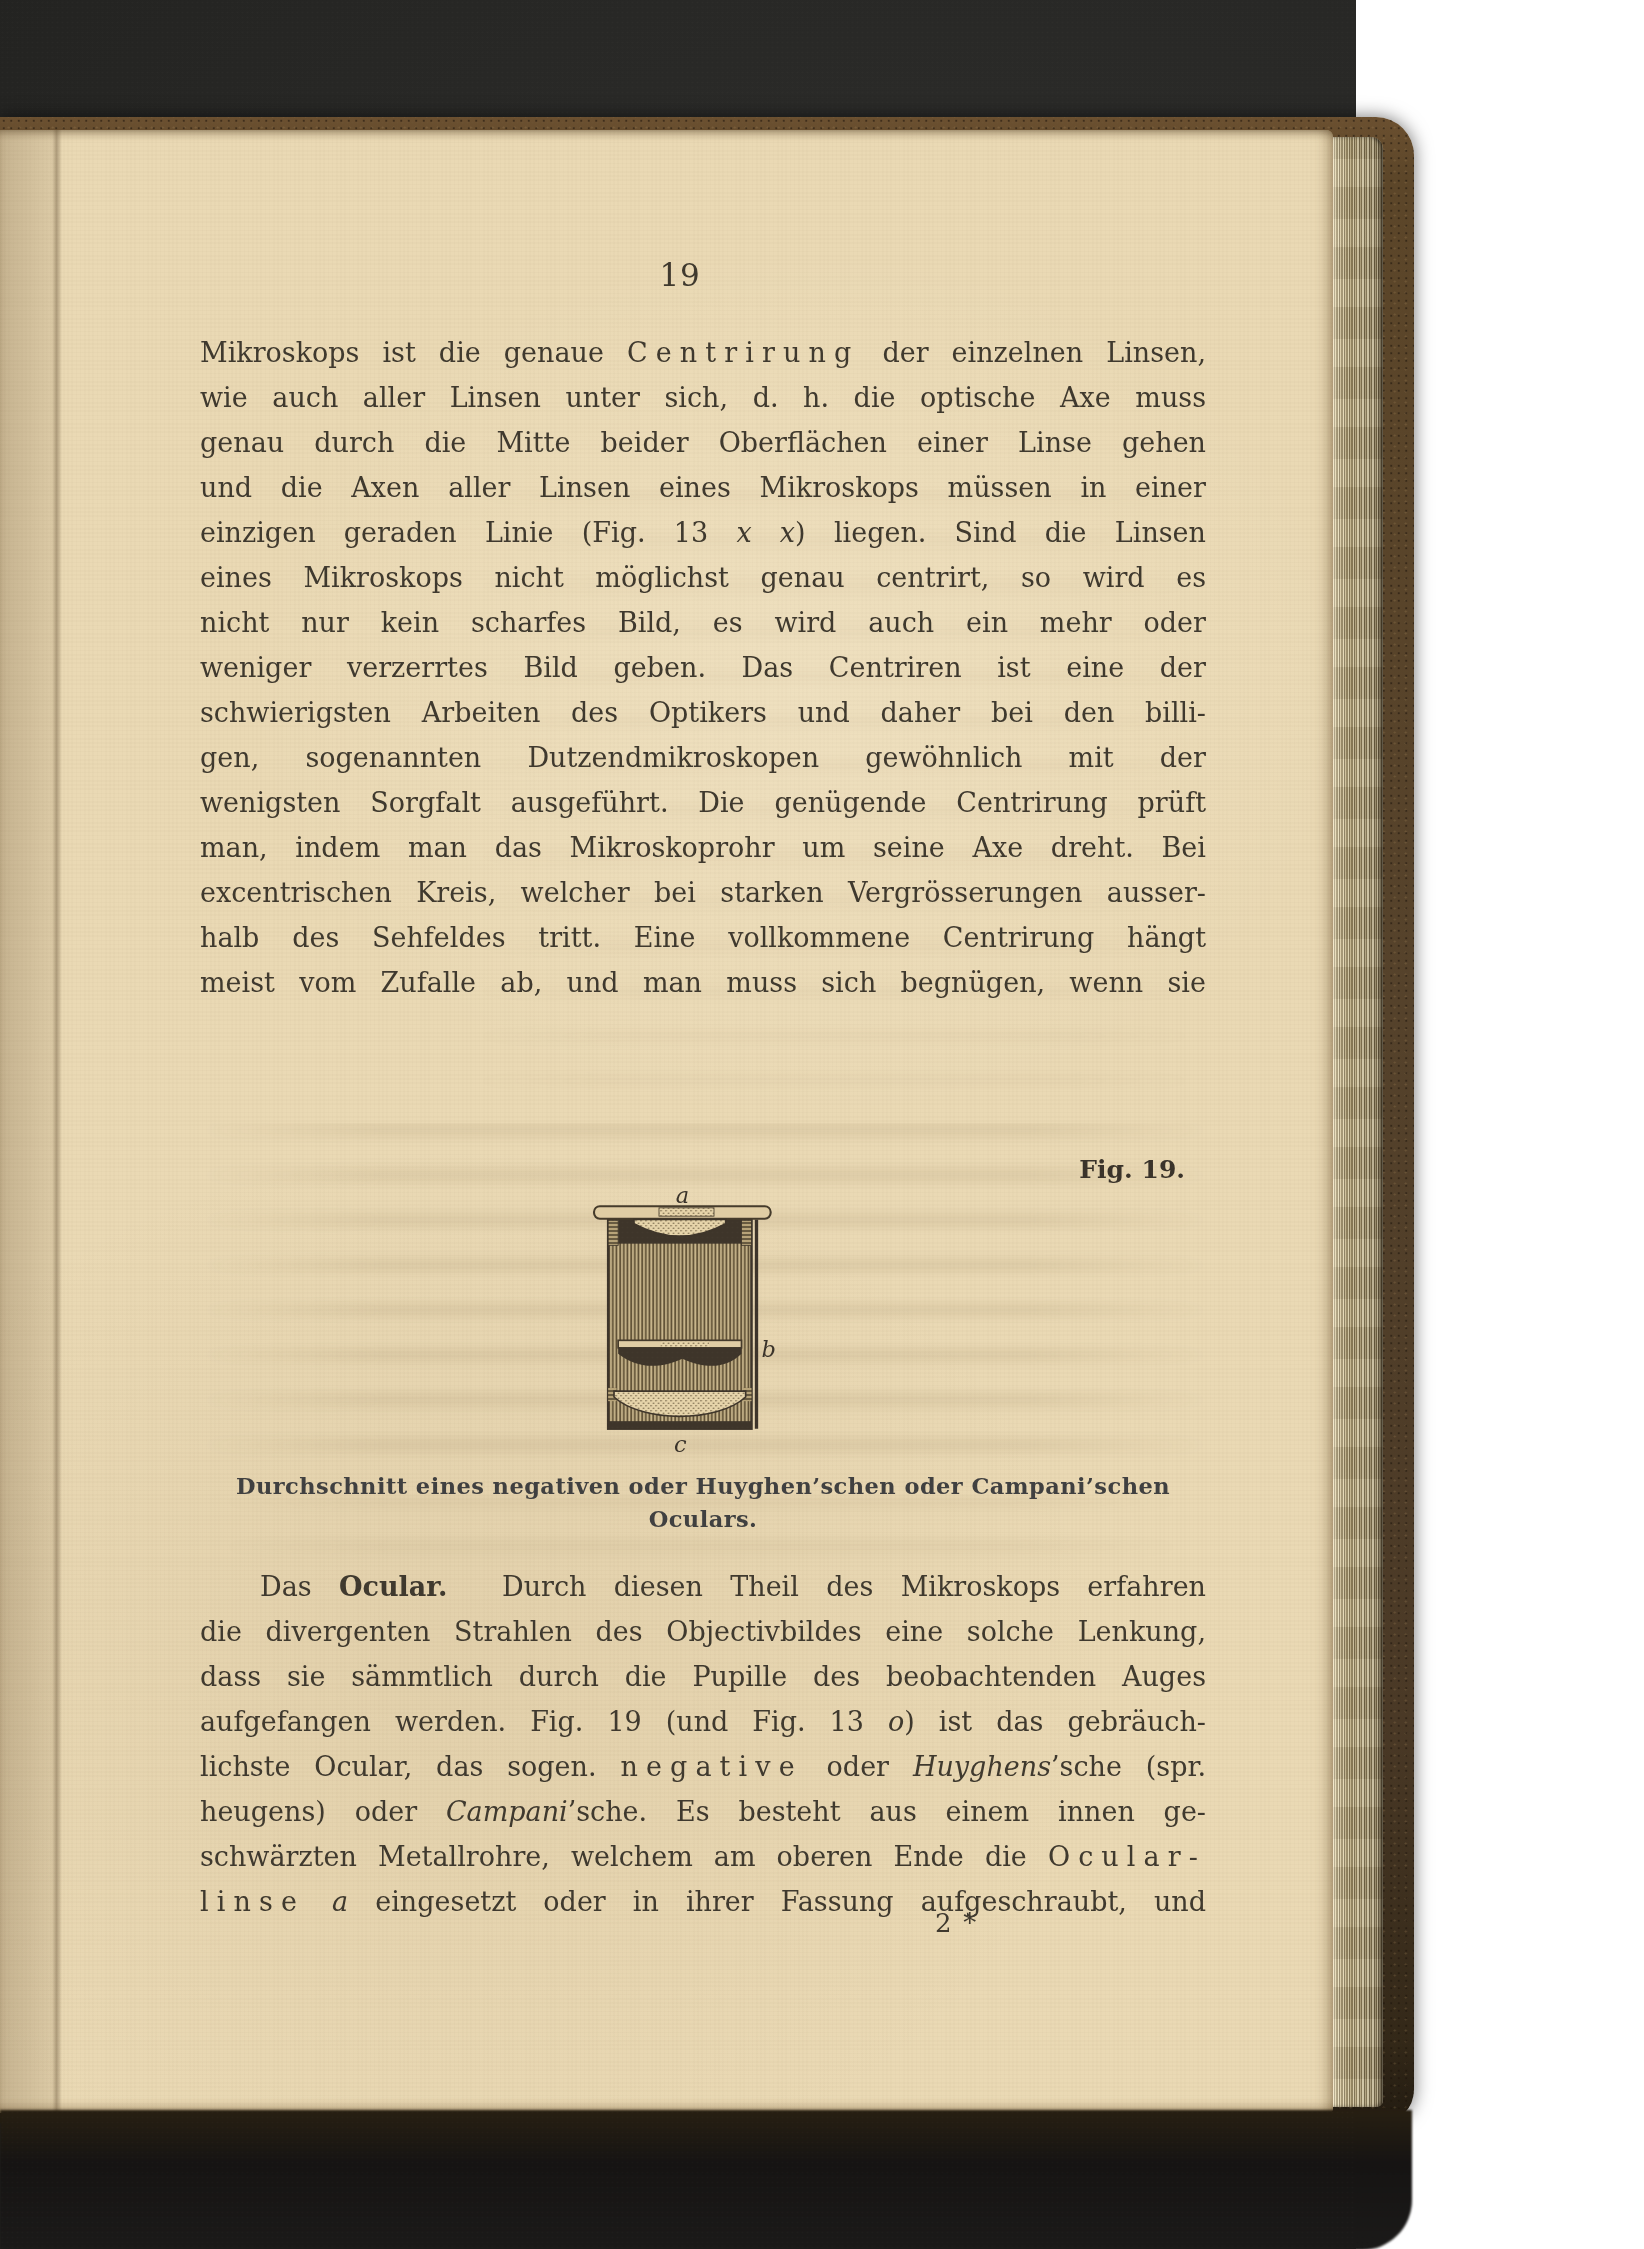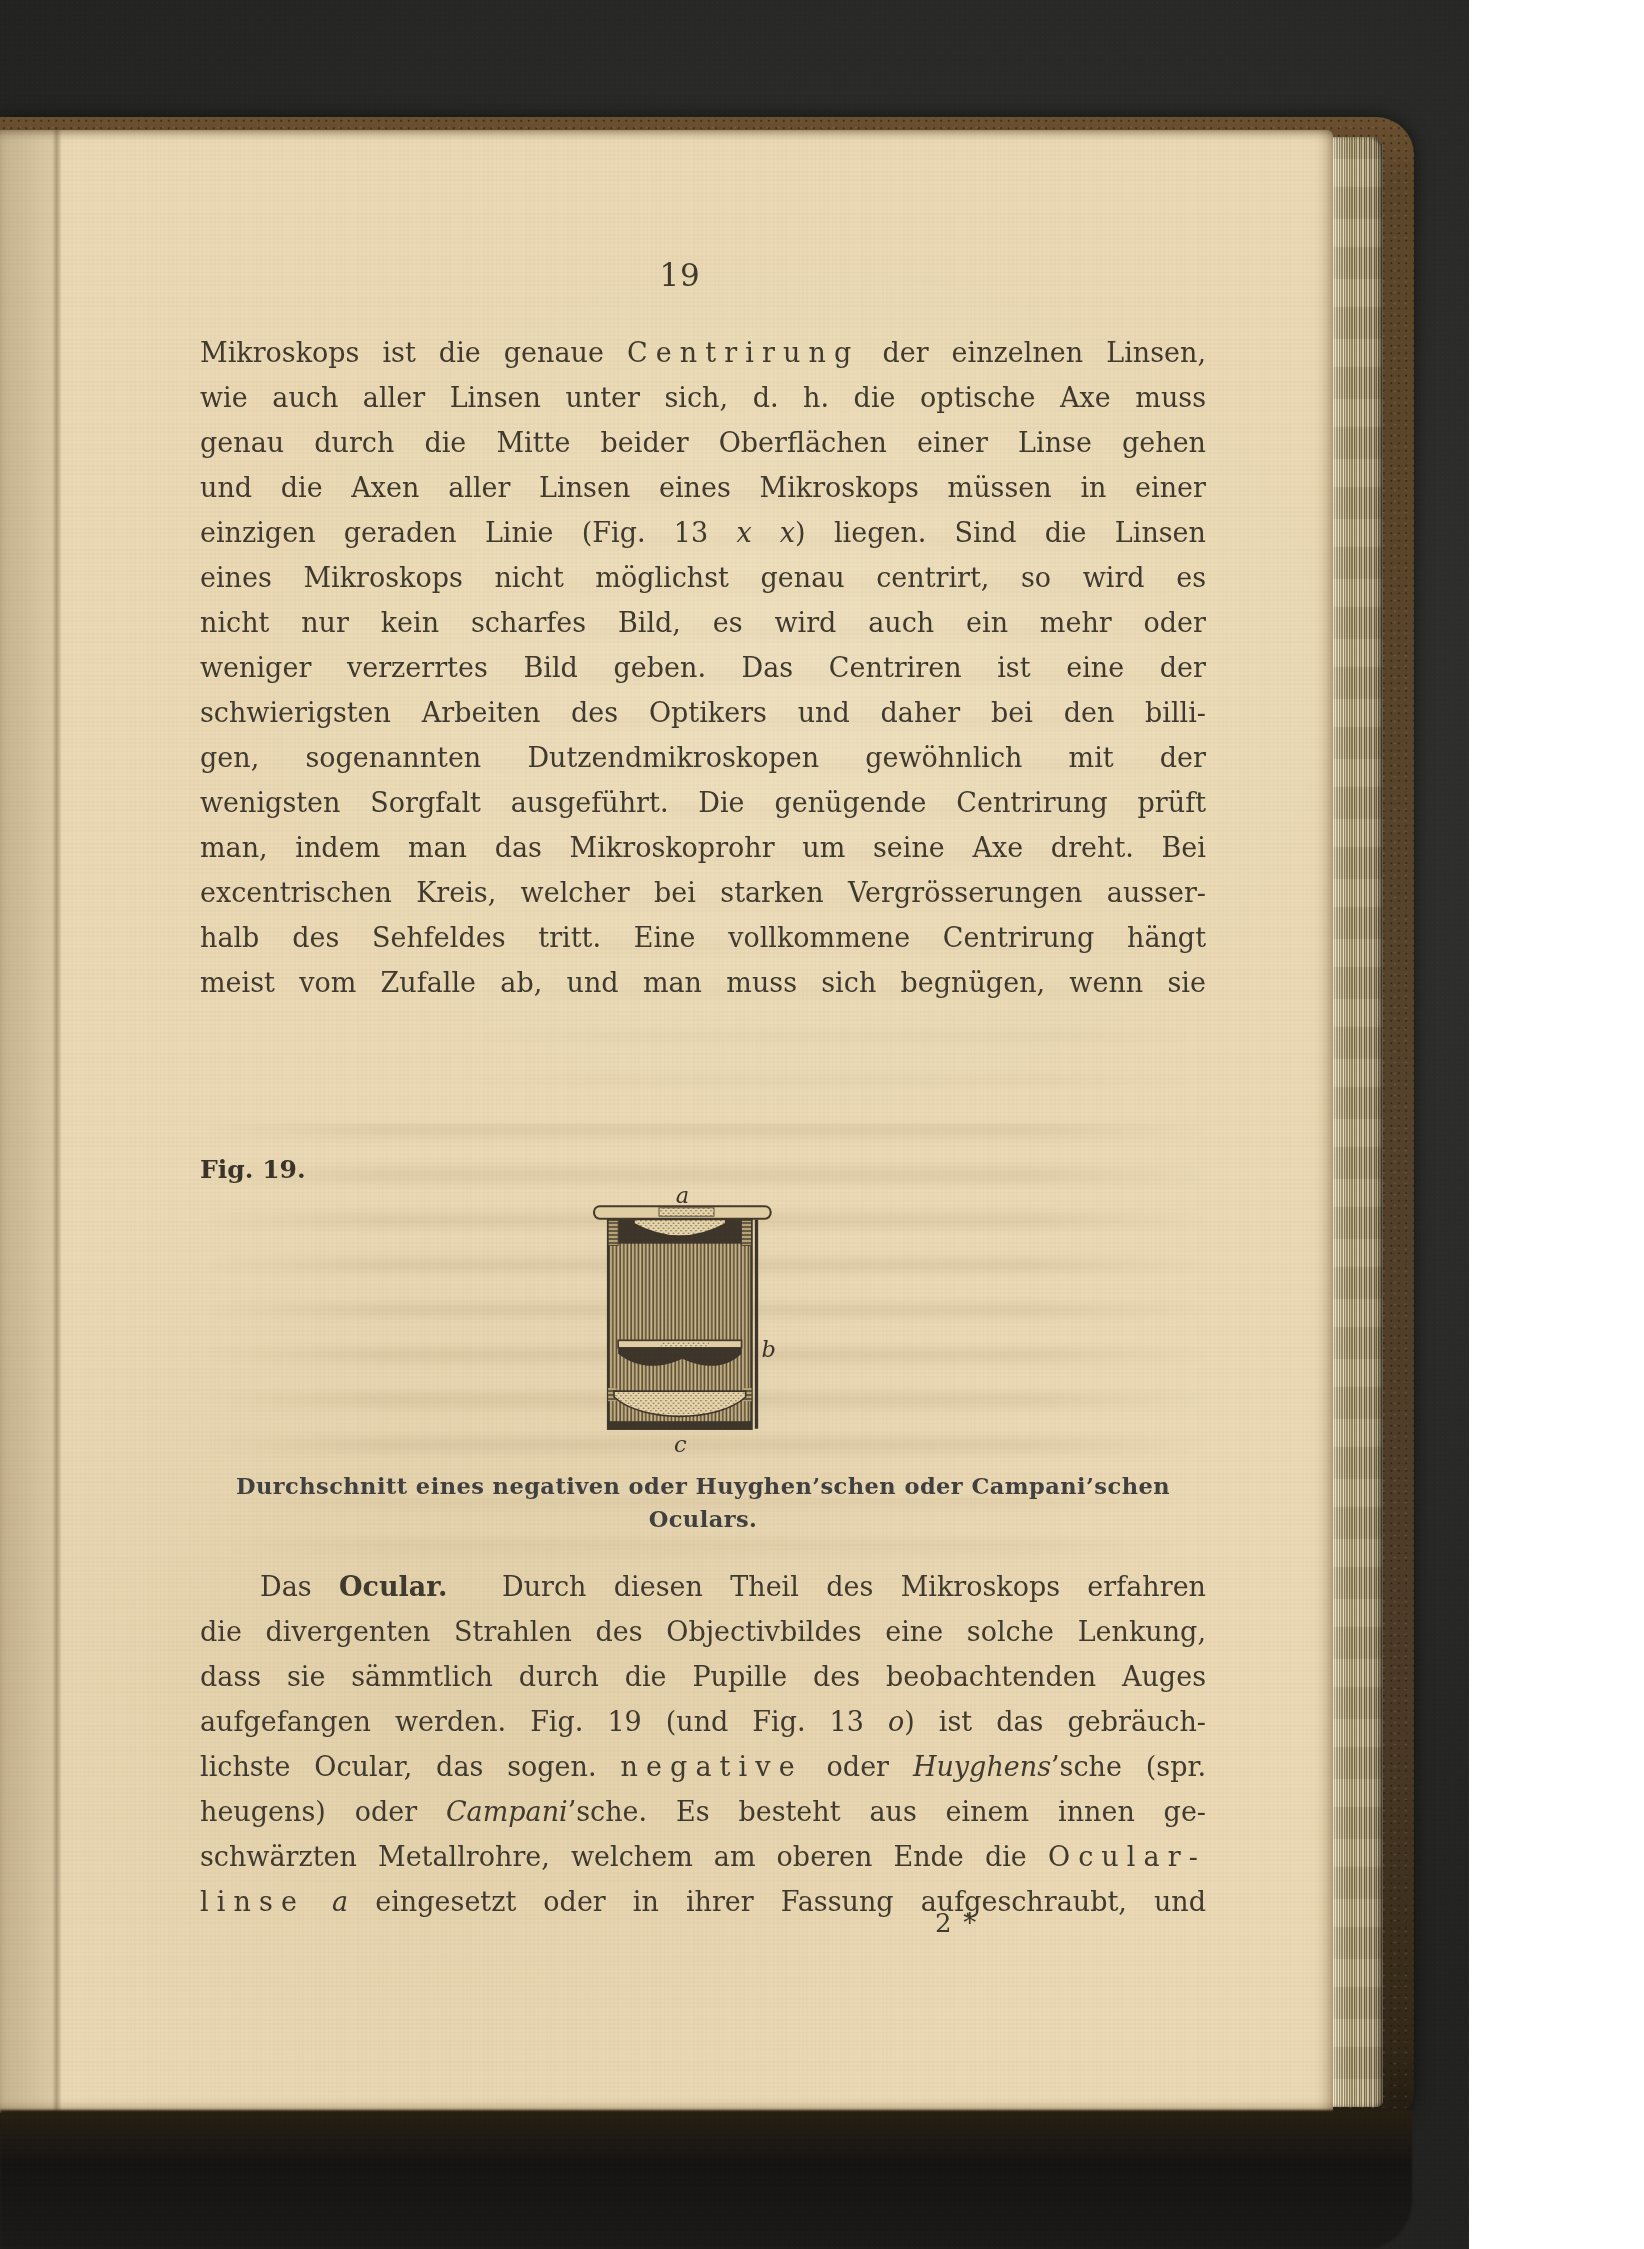--- a/index.html
+++ b/index.html
@@ -1,17 +1,17 @@
 <!DOCTYPE html>
 <html style="font-size:13.4px"><head>
 <meta charset="utf-8">
 <style>
   html,body{margin:0;padding:0;width:1645px;height:2250px;overflow:hidden;}
   body{font-family:"DejaVu Serif","Liberation Serif",serif;}
-  .scene{position:absolute;left:0;top:0;width:1469px;height:2250px;
+  .scene{position:absolute;left:0;top:0;width:1356px;height:2250px;
     background:radial-gradient(1419px 1252px at 72% 35%, #323230 0%, #2a2a28 55%, #222220 100%);}
   .scene::after{content:"";position:absolute;inset:0;z-index:9;pointer-events:none;opacity:.4;
     background-image:radial-gradient(rgba(215,210,198,0.06) 0.8px, transparent 1.1px);background-size:5px 5px;}
 
   
   .cover{position:absolute;left:0;top:117px;width:1414px;height:2006px;z-index:1;
     border-radius:0 38px 33px 0;
     background:linear-gradient(180deg,#6b5030 0%,#5c4629 3%,#55422b 45%,#4a3926 80%,#332818 96%,#221b11 100%);
     box-shadow:0 0 18.4px rgba(0,0,0,0.55);}
   .cover::after{content:"";position:absolute;inset:0;border-radius:inherit;
@@ -60,21 +60,21 @@
     font-size:31px;letter-spacing:0.8px;}
   .para{position:absolute;left:200px;width:1006px;font-size:27px;line-height:45px;}
   .para1{top:200px;}
   .para2{top:1434px;}
   .line{text-align:justify;text-align-last:justify;white-space:normal;}
   .line.last-left{text-align-last:left;}
   .line.indent{text-indent:60px;}
   .it{font-style:italic;}
   .bd{font-weight:bold;margin-top:34px;}
   .sp{letter-spacing:.3em;}
-  .fig-label{position:absolute;left:200px;top:1025px;width:985px;text-align:left;
+  .fig-label{position:absolute;left:200px;top:1025px;width:985px;text-align:right;
     font-size:25px;font-weight:600;color:#3a332a;}
   .fig{position:absolute;left:582px;top:1052px;width:209px;height:275px;}
   .fig-part-label{font:italic 27px "DejaVu Serif","Liberation Serif",serif;fill:#3a332a;}
   .fig-caption{position:absolute;left:200px;top:1340px;width:1006px;text-align:center;
     font-weight:bold;font-size:22.5px;line-height:33px;color:#404040;letter-spacing:.02em;}
   .signature{position:absolute;left:935px;top:1778px;width:83px;font-size:26px;letter-spacing:1.7px;}
 
   
   .below-book{position:absolute;left:0;top:2110px;width:1412px;height:140px;z-index:5;
     background:linear-gradient(180deg, #271f12 0%, #161413 38%, #1b1a19 100%);

